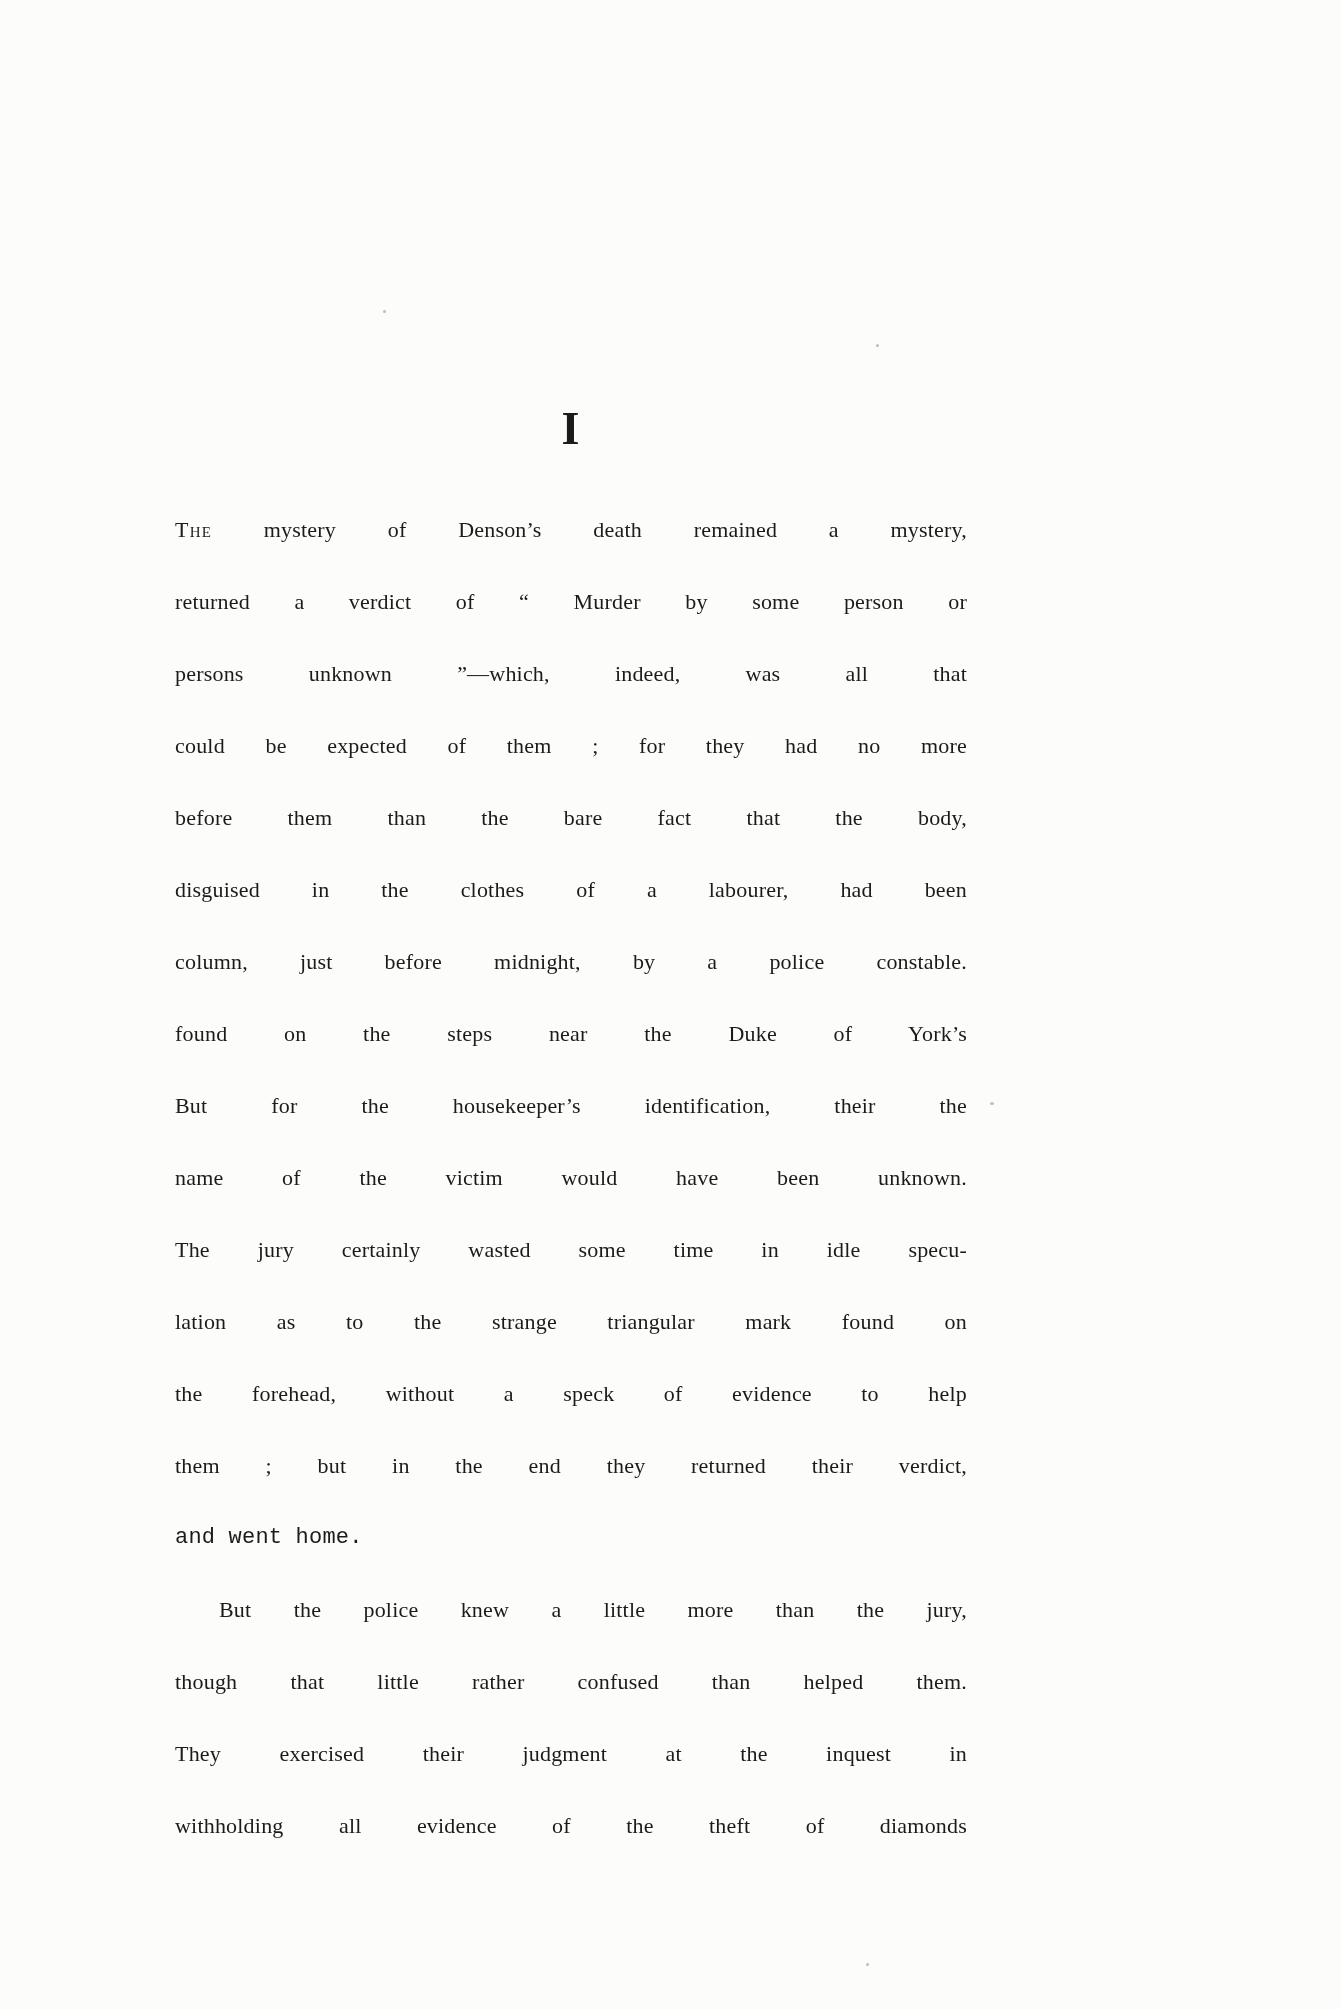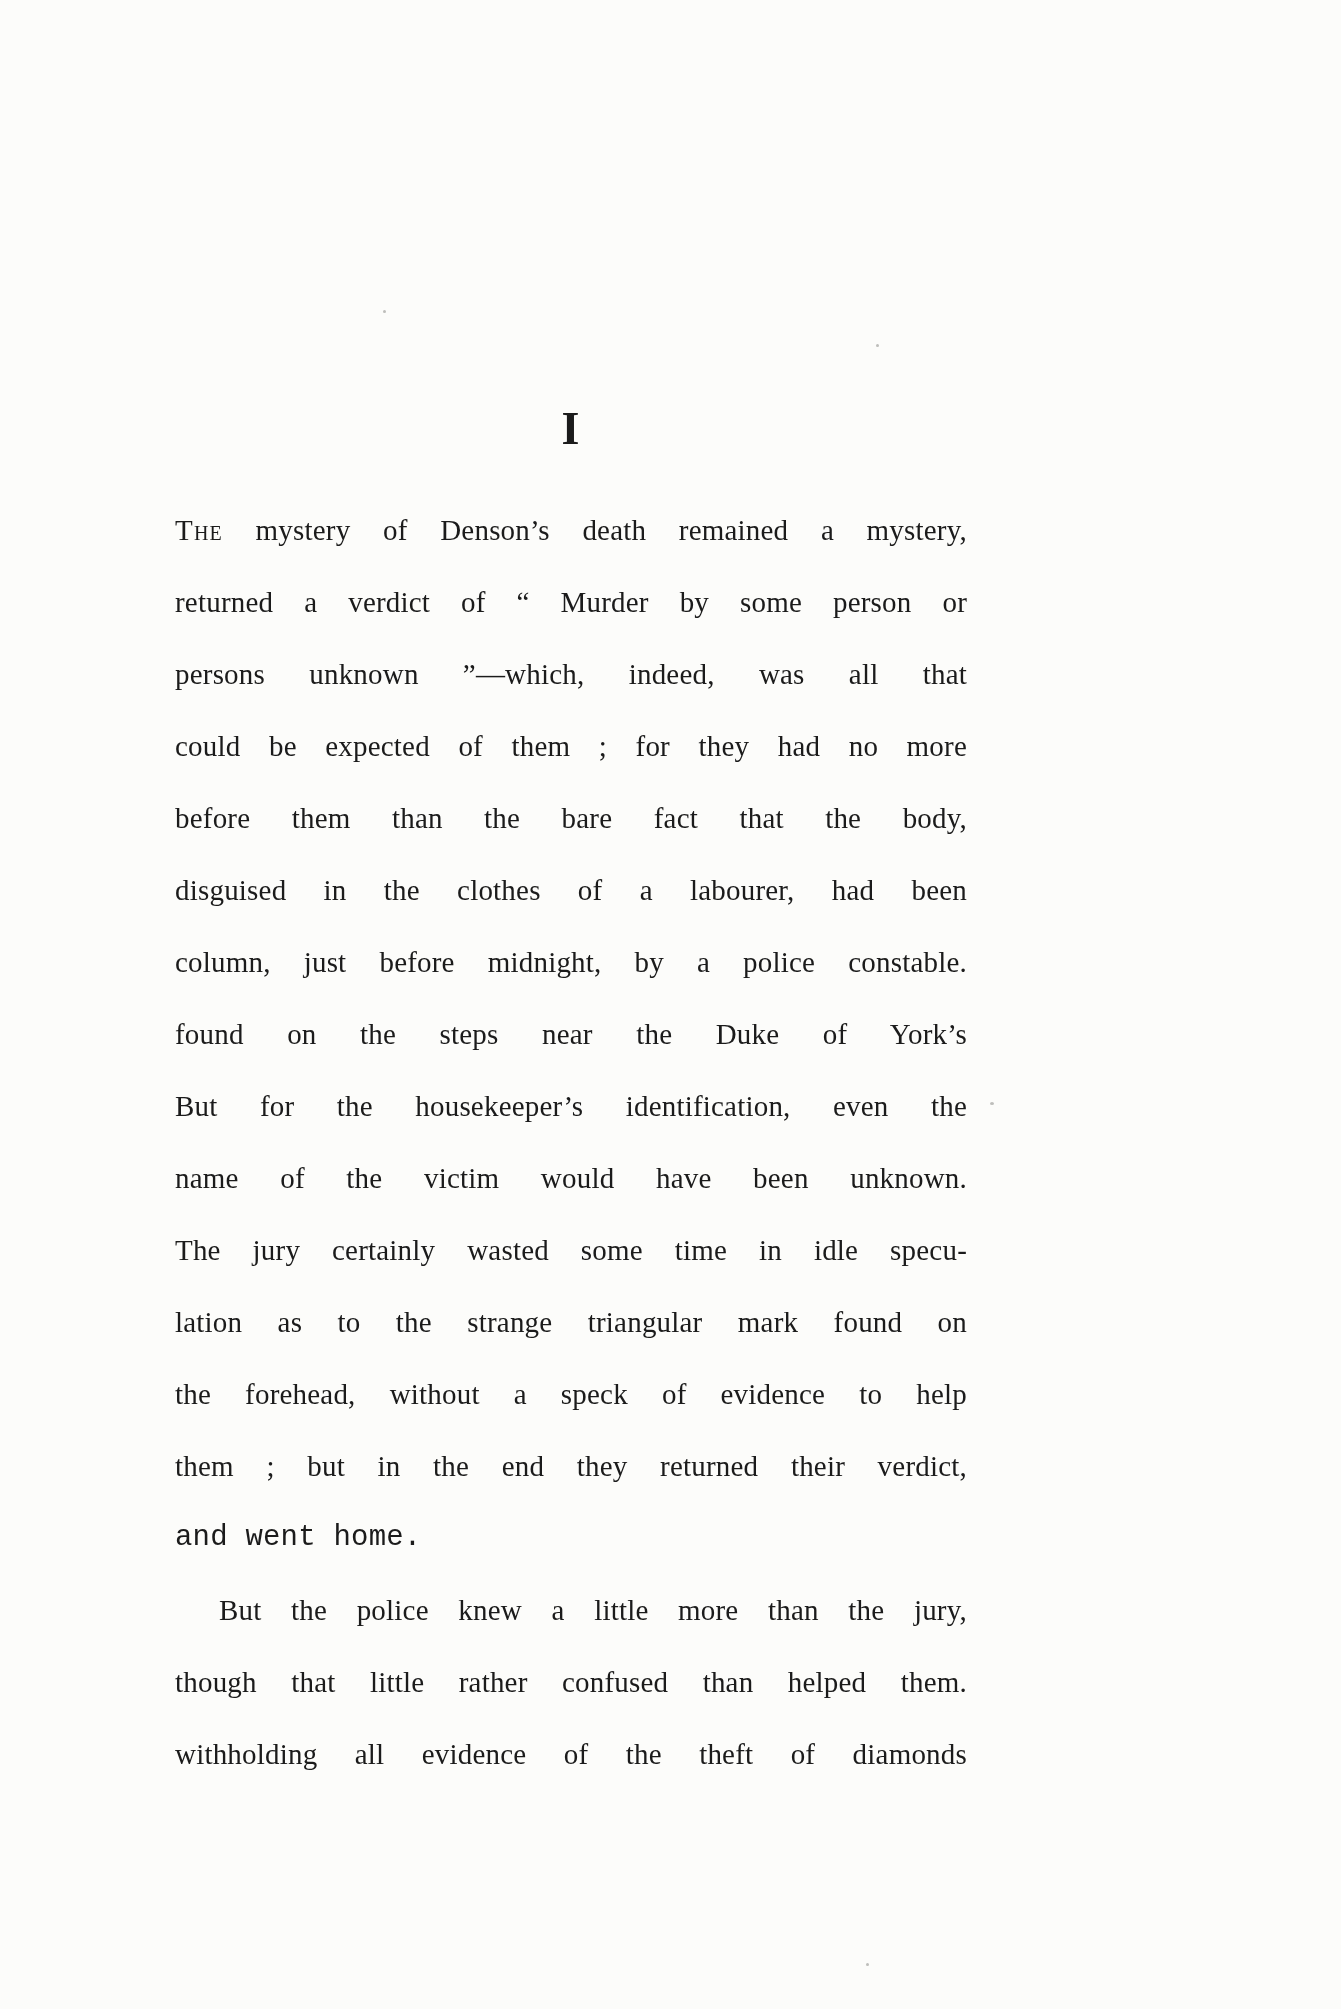--- a/index.html
+++ b/index.html
@@ -28,21 +28,21 @@
     text-align: center;
     font-size: 46px;
     font-weight: bold;
     letter-spacing: 1px;
   }
   .text-block {
     position: absolute;
     top: 494px;
     left: 175px;
     width: 792px;
-    font-size: 29px;
+    font-size: 22px;
     letter-spacing: 0.2px;
   }
   .para {
     margin: 0;
   }
   .line {
     height: 72px;
     line-height: 72px;
     overflow: hidden;
     text-align: justify;
@@ -84,27 +84,28 @@
   <div class="text-block">
       <div class="para">
         <div class="line"><span class="smallcaps">The</span> mystery of Denson’s death remained a mystery,</div>
         <div class="line">returned a verdict of “ Murder by some person or</div>
         <div class="line">persons unknown ”—which, indeed, was all that</div>
         <div class="line">could be expected of them ; for they had no more</div>
         <div class="line">before them than the bare fact that the body,</div>
         <div class="line">disguised in the clothes of a labourer, had been</div>
         <div class="line">column, just before midnight, by a police constable.</div>
         <div class="line">found on the steps near the Duke of York’s</div>
-        <div class="line">But for the housekeeper’s identification, even the</div>
+        <div class="line">But for the housekeeper’s identification, their the</div>
         <div class="line">name of the victim would have been unknown.</div>
         <div class="line">The jury certainly wasted some time in idle specu-</div>
         <div class="line">lation as to the strange triangular mark found on</div>
         <div class="line">the forehead, without a speck of evidence to help</div>
         <div class="line">them ; but in the end they returned their verdict,</div>
         <div class="line lastline">and went home.</div>
       </div>
       <div class="para">
         <div class="line indent">But the police knew a little more than the jury,</div>
         <div class="line">though that little rather confused than helped them.</div>
+        <div class="line">They exercised their judgment at the inquest in</div>
         <div class="line">withholding all evidence of the theft of diamonds</div>
       </div>
     </div>
 </div>
 
 </body></html>

